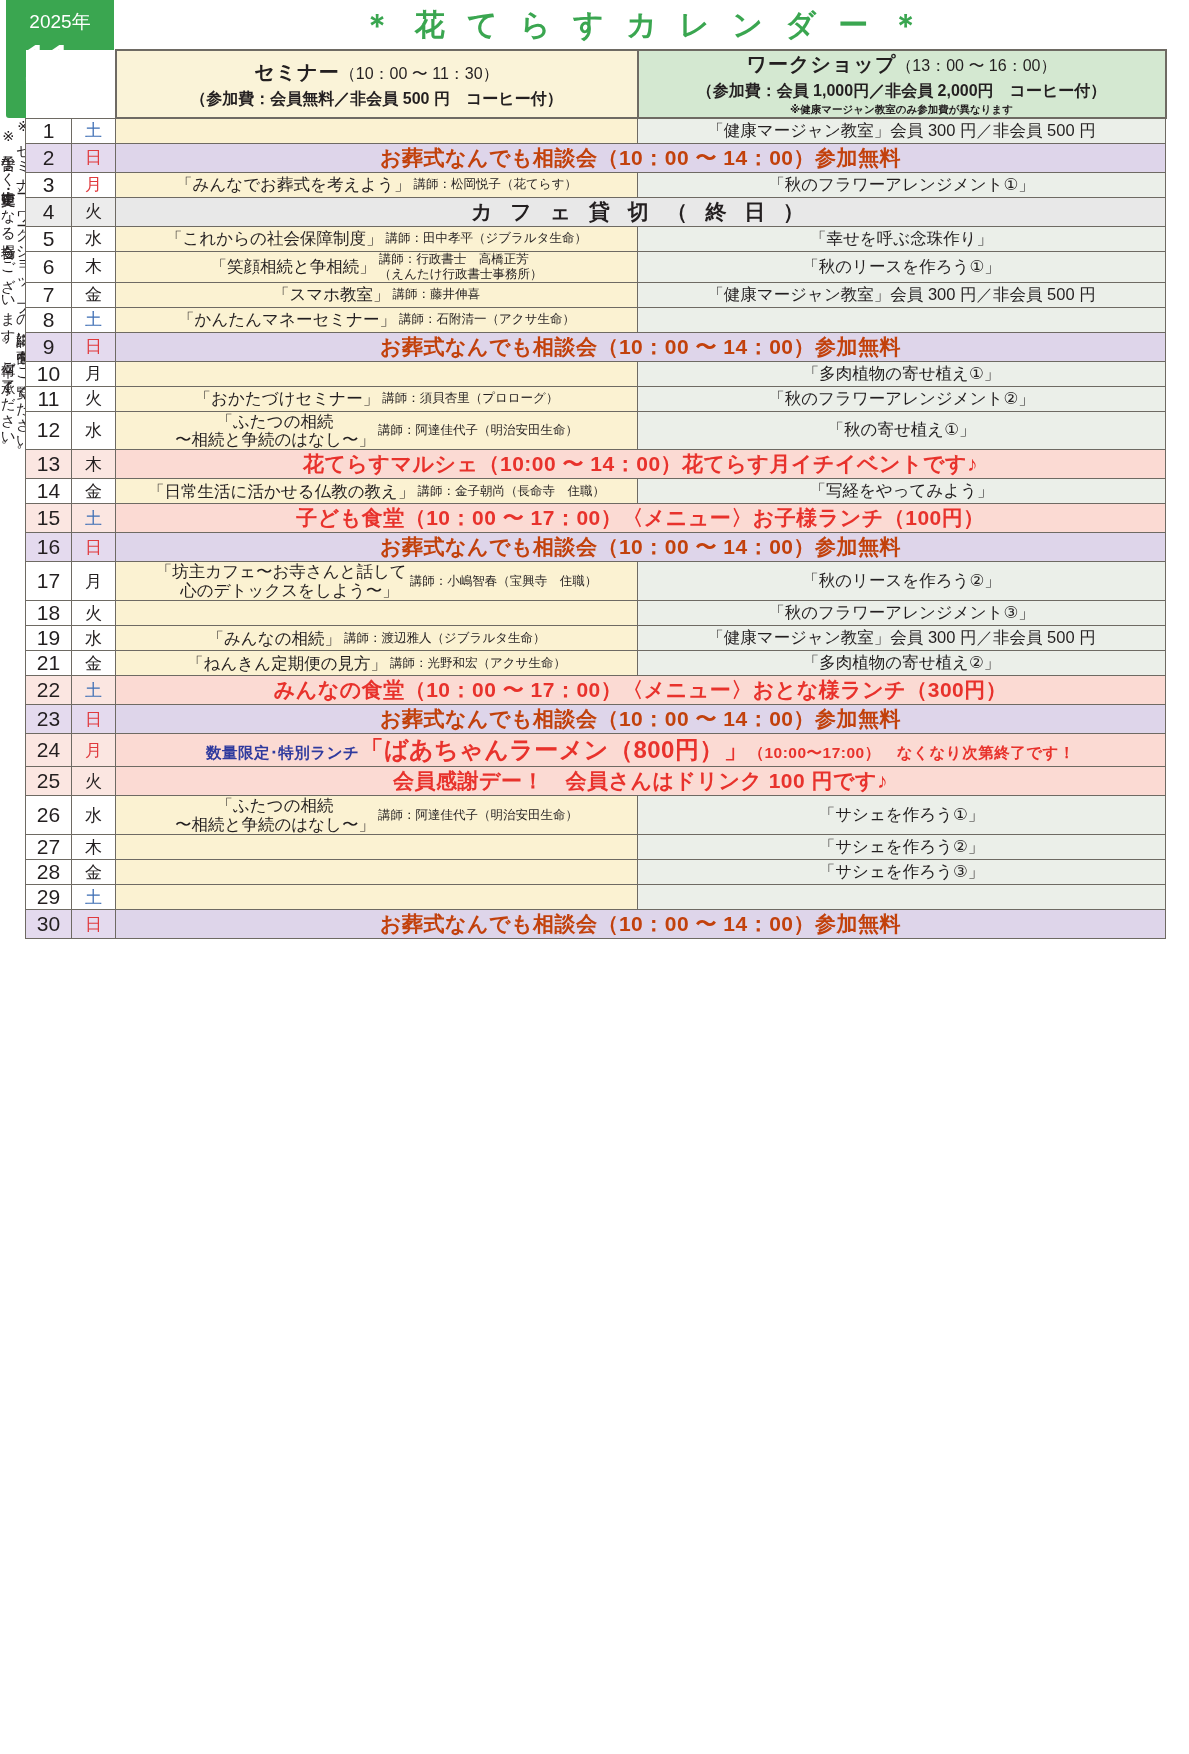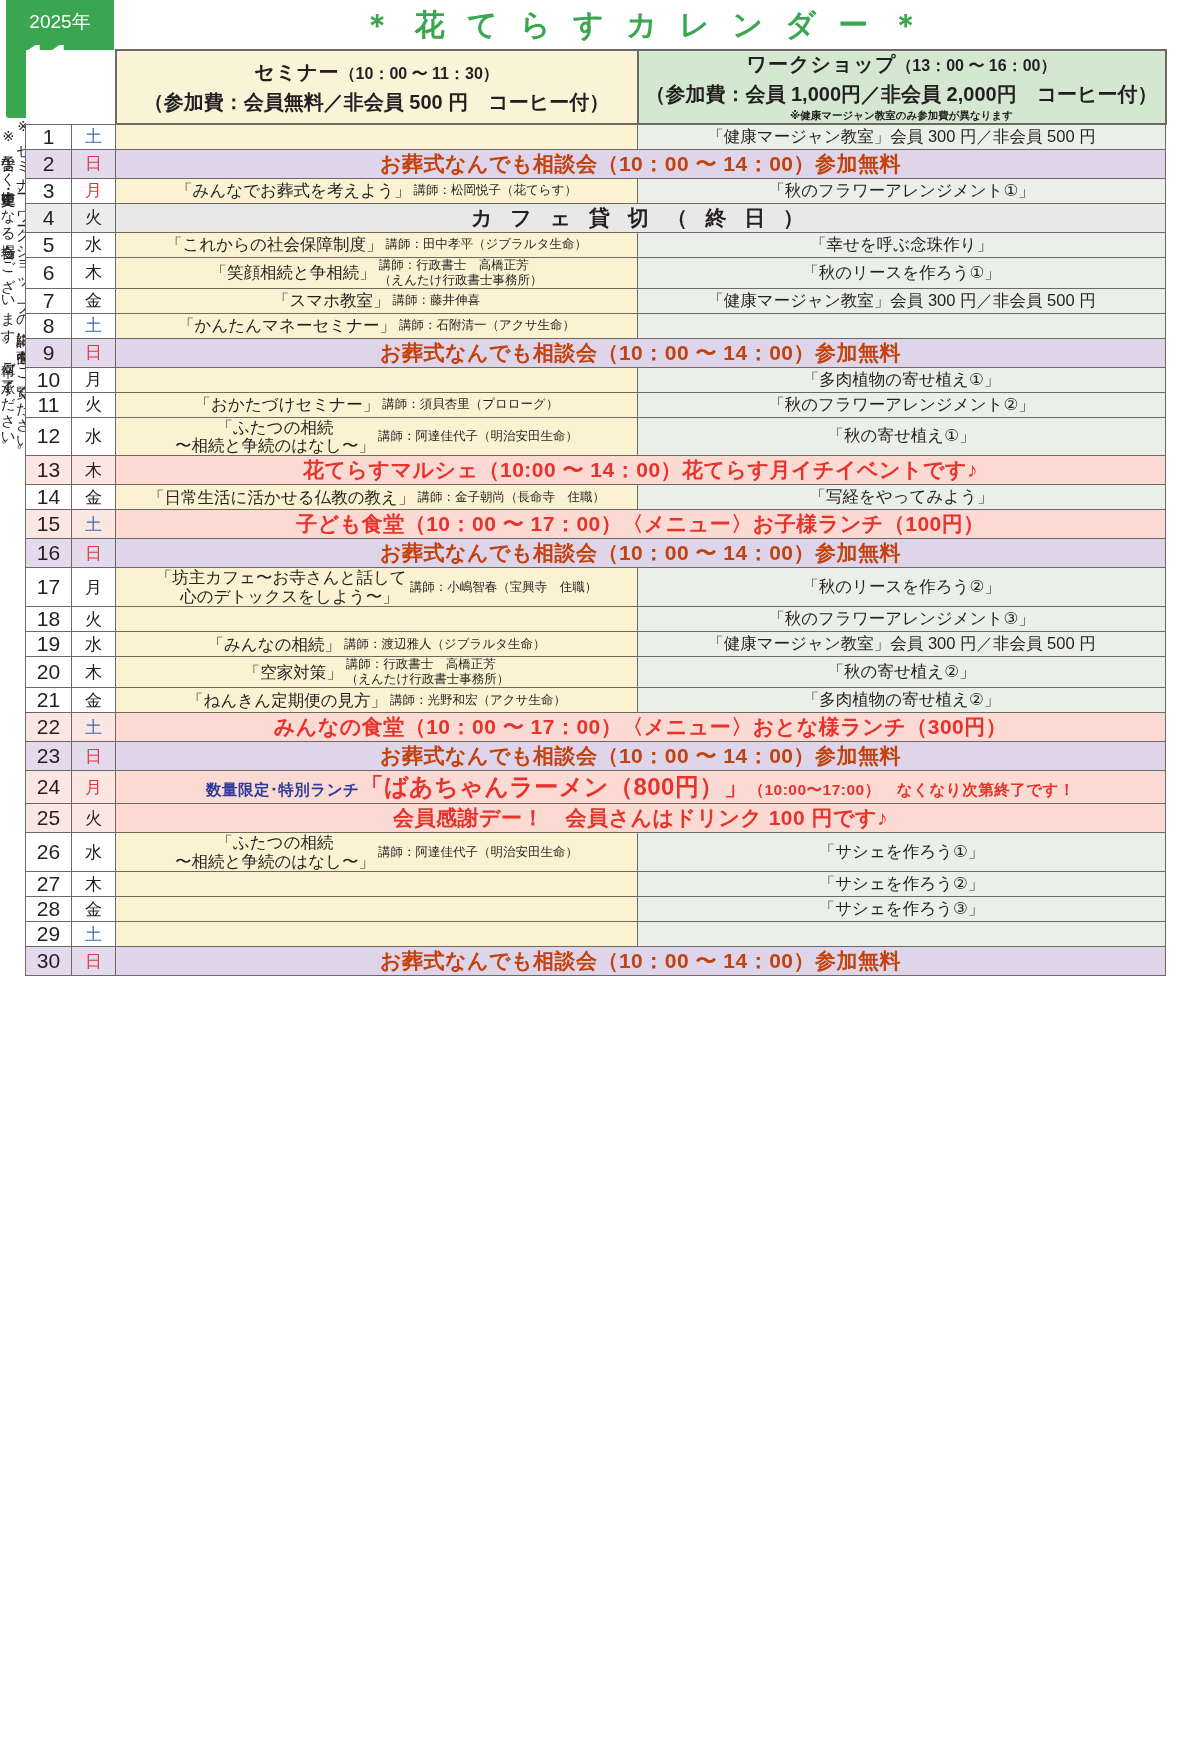--- a/index.html
+++ b/index.html
@@ -127,25 +127,25 @@
   .hdr-cell.ws {
     background: #d4e8d1;
   }
   .hdr-title {
     font-size: 20px;
     font-weight: bold;
     letter-spacing: 1px;
   }
   .hdr-time {
     font-size: 16px;
-    font-weight: bold;
+    font-weight: normal;
     letter-spacing: 0px;
   }
   .hdr-sub {
-    font-size: 20px;
+    font-size: 16px;
     margin-top: 3px;
     letter-spacing: 0px;
   }
   .hdr-note {
     font-size: 10.5px;
     margin-top: 1px;
     letter-spacing: 0px;
   }
 
   
@@ -418,32 +418,20 @@
           <td class="dow ">水</td>
           <td class="sem">
             <div class="sem-inner">
               <span class="sem-title">「みんなの相続」</span>
               <span class="sem-lect">講師：渡辺雅人（ジブラルタ生命）</span>
             </div>
           </td>
           <td class="ws">「健康マージャン教室」会員 300 円／非会員 500 円</td>
         </tr>
         <tr>
-          <td class="daynum">20</td>
-          <td class="dow ">木</td>
-          <td class="sem">
-            <div class="sem-inner">
-              <span class="sem-title">「空家対策」</span>
-              <span class="sem-lect">講師：行政書士　高橋正芳
-（えんたけ行政書士事務所）</span>
-            </div>
-          </td>
-          <td class="ws">「秋の寄せ植え②」</td>
-        </tr>
-        <tr>
           <td class="daynum">21</td>
           <td class="dow ">金</td>
           <td class="sem">
             <div class="sem-inner">
               <span class="sem-title">「ねんきん定期便の見方」</span>
               <span class="sem-lect">講師：光野和宏（アクサ生命）</span>
             </div>
           </td>
           <td class="ws">「多肉植物の寄せ植え②」</td>
         </tr>

